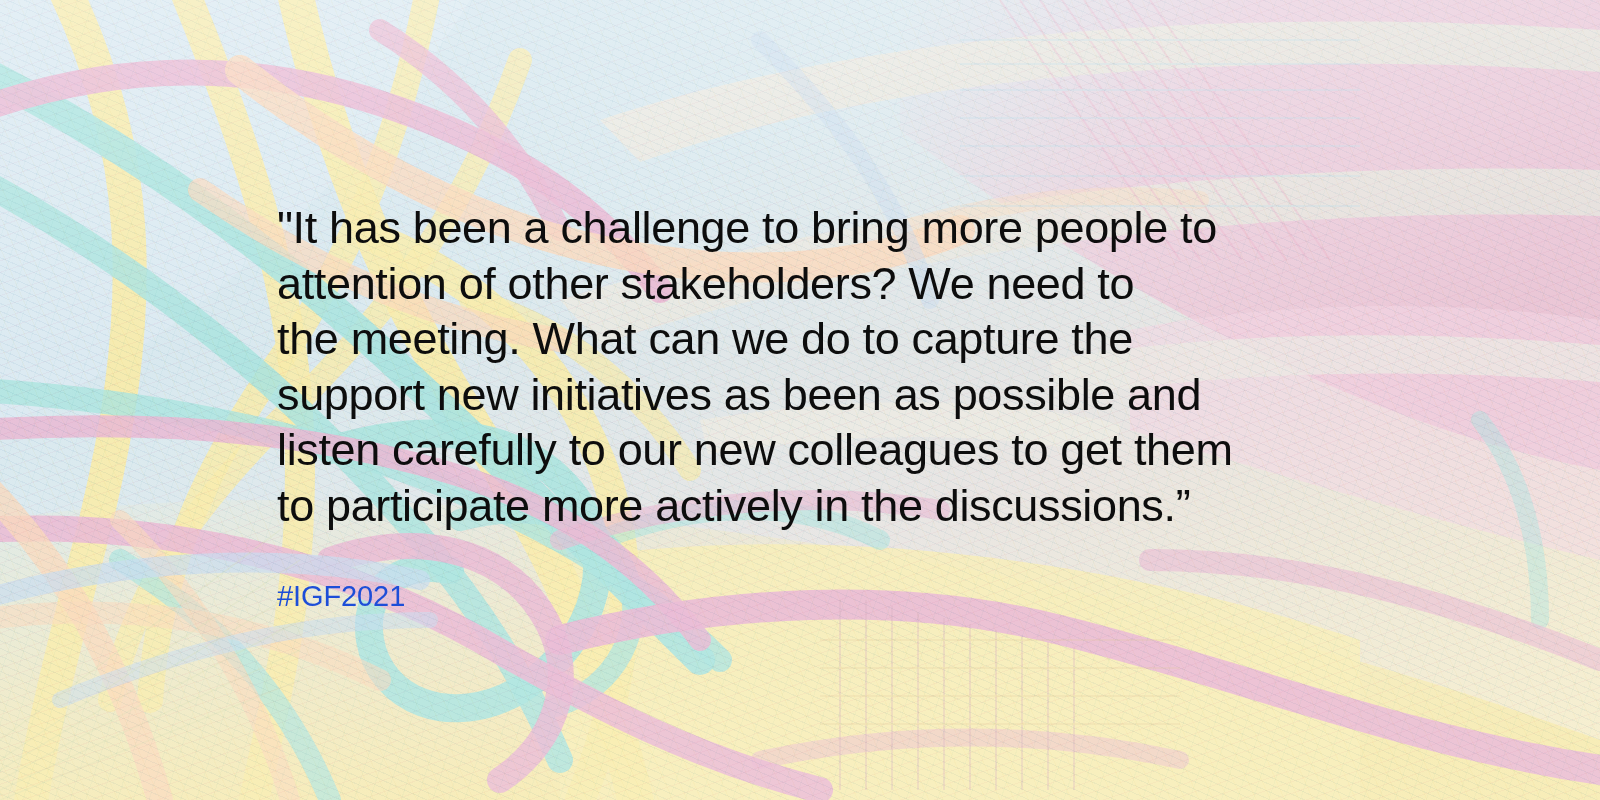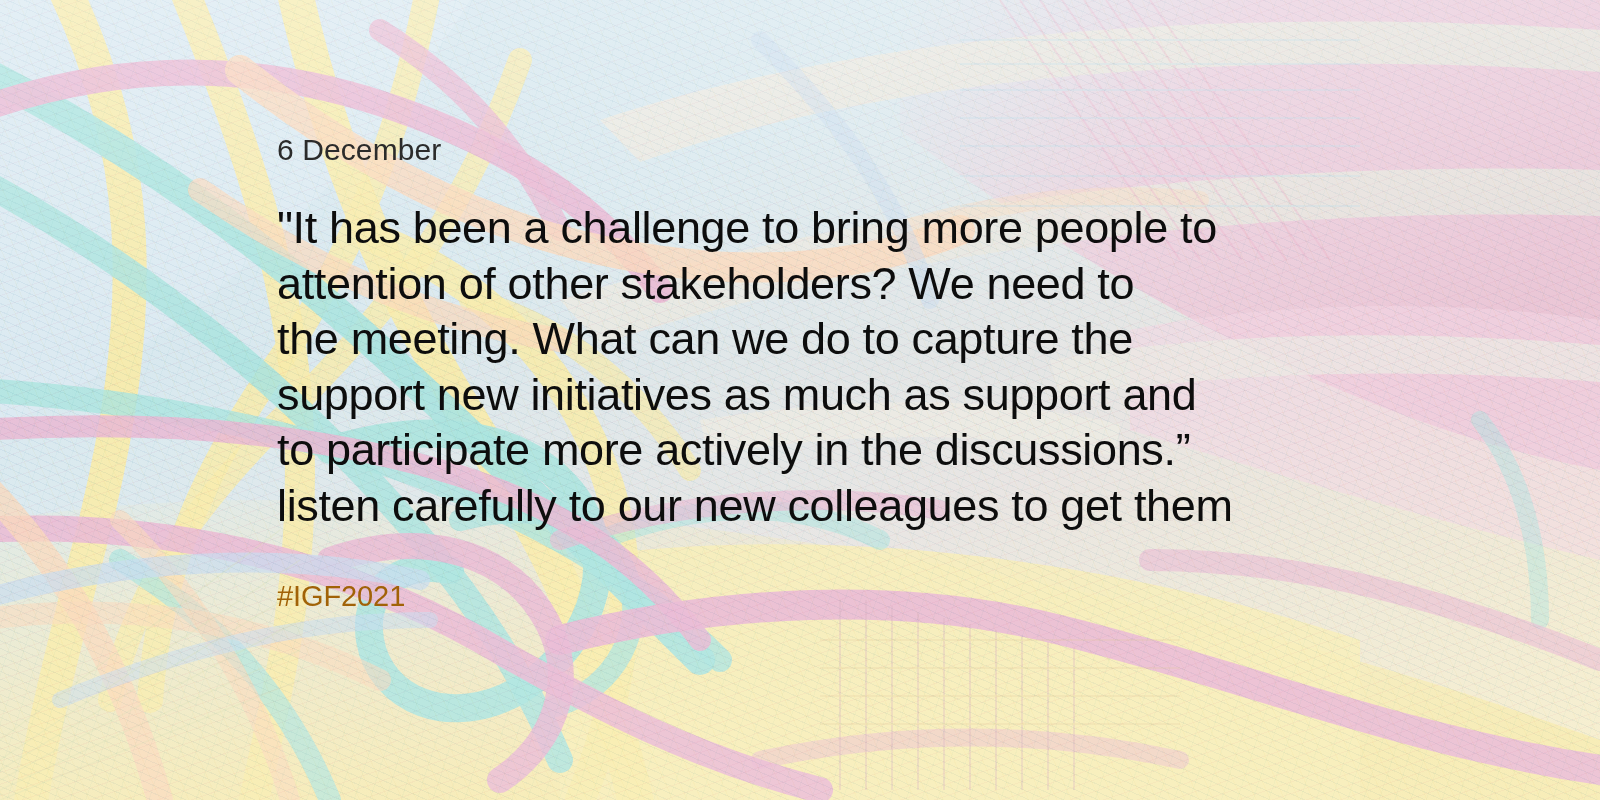--- a/index.html
+++ b/index.html
@@ -84,21 +84,21 @@
     line-height:55.5px;
     letter-spacing:-.35px;
     color:#0d0d0d;
   }
   #quote .ln { display:block; white-space:nowrap; }
 
   #footer {
     position:absolute; top:578px; left:0;
     font-size:29px; font-weight:500; line-height:36px;
     letter-spacing:-.1px;
-    color:#a16207;
+    color:#1d4ed8;
   }
   #footer div { white-space:nowrap; }
 </style>
 </head>
 <body>
 
 <div id="card">
 
   <div id="artwork">
     <svg viewBox="0 0 1600 800" preserveAspectRatio="none" xmlns="http://www.w3.org/2000/svg">
@@ -240,29 +240,28 @@
 
     <div class="streaks a"></div>
     <div class="streaks b"></div>
     <div class="streaks c"></div>
     <div class="streaks d"></div>
     <div class="wash"></div>
   </div>
 
   <div id="content">
 
-    <div id="date">6 December</div>
 
     <div id="quote">
       <span class="ln">"It has been a challenge to bring more people to</span>
       <span class="ln">attention of other stakeholders? We need to</span>
       <span class="ln">the meeting. What can we do to capture the</span>
-      <span class="ln">support new initiatives as much as support and</span>
+      <span class="ln">support new initiatives as been as possible and</span>
+      <span class="ln">listen carefully to our new colleagues to get them</span>
       <span class="ln">to participate more actively in the discussions.”</span>
-      <span class="ln">listen carefully to our new colleagues to get them</span>
     </div>
 
     <div id="footer">
       <div>#IGF2021</div>
     </div>
 
   </div>
 </div>
 
 </body></html>

